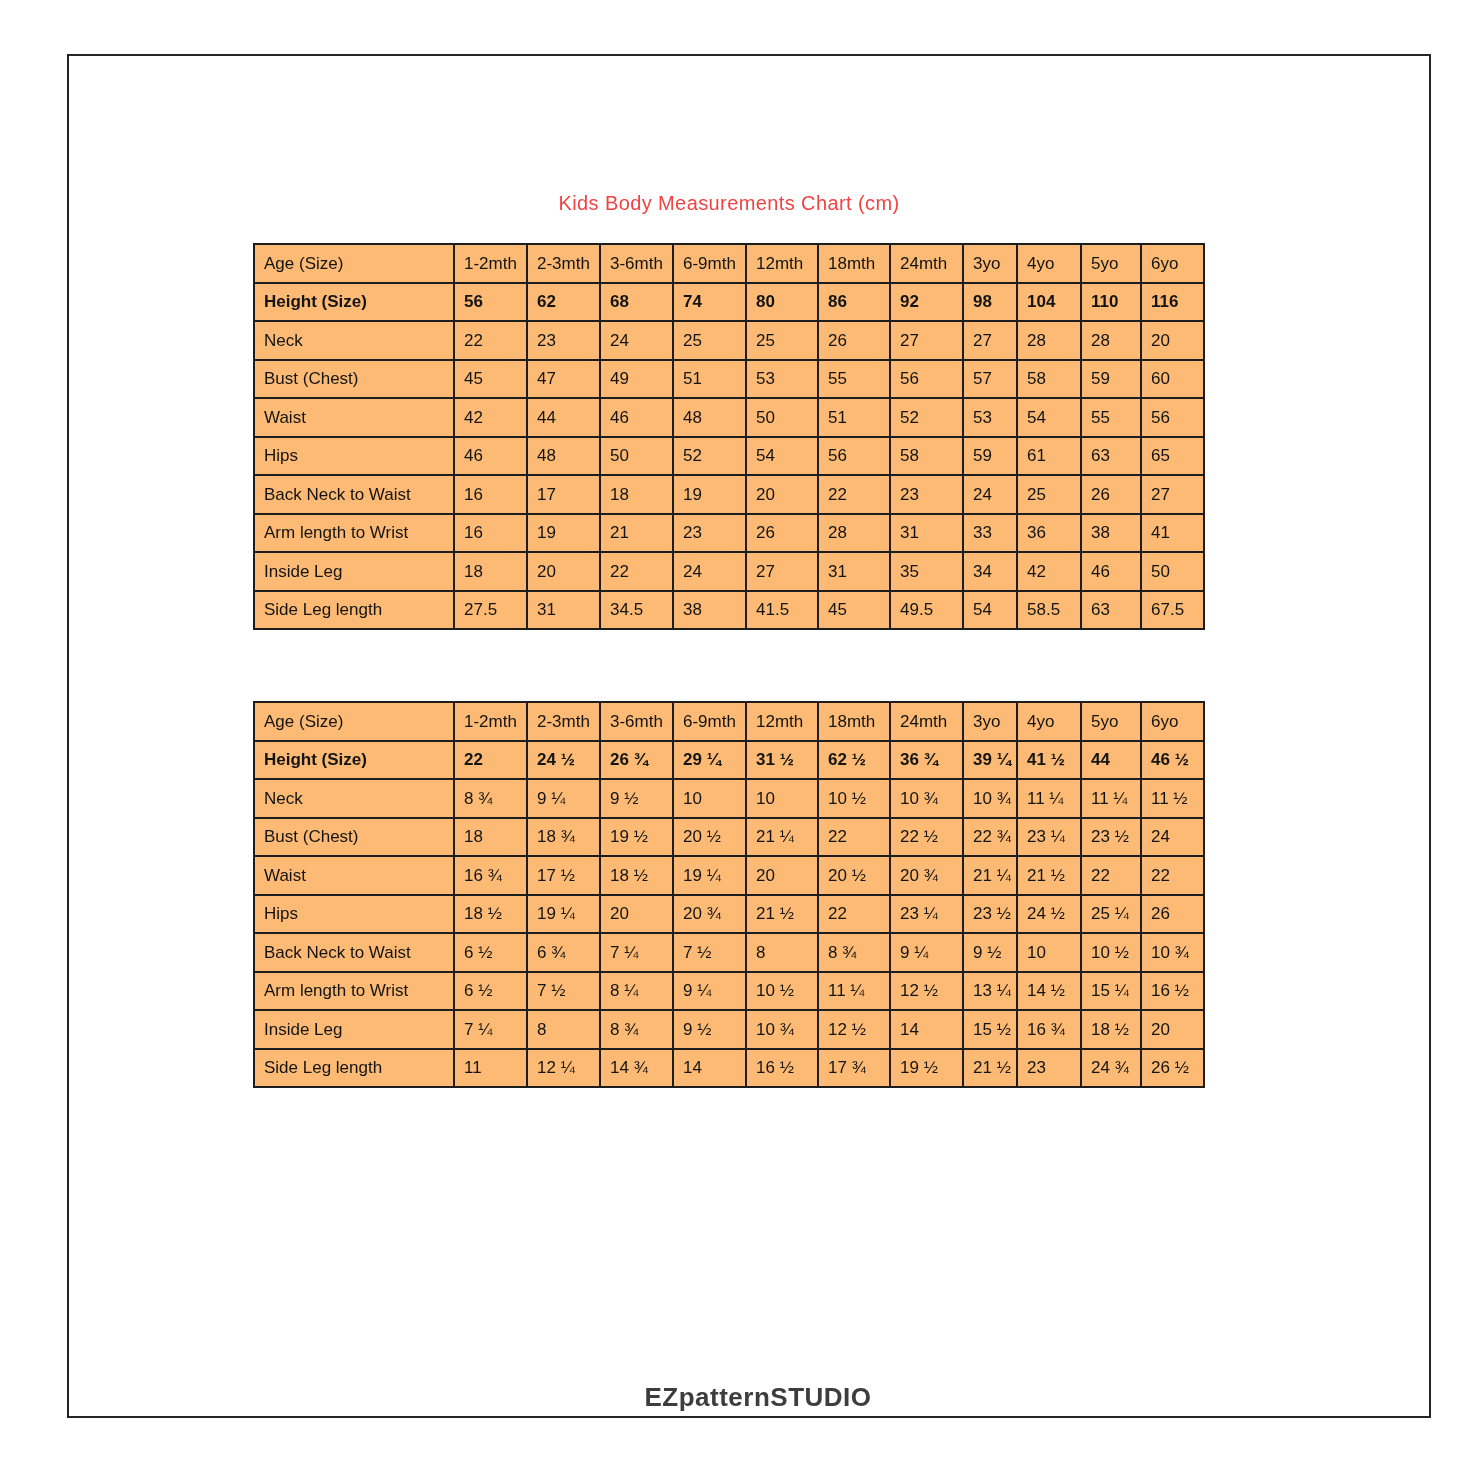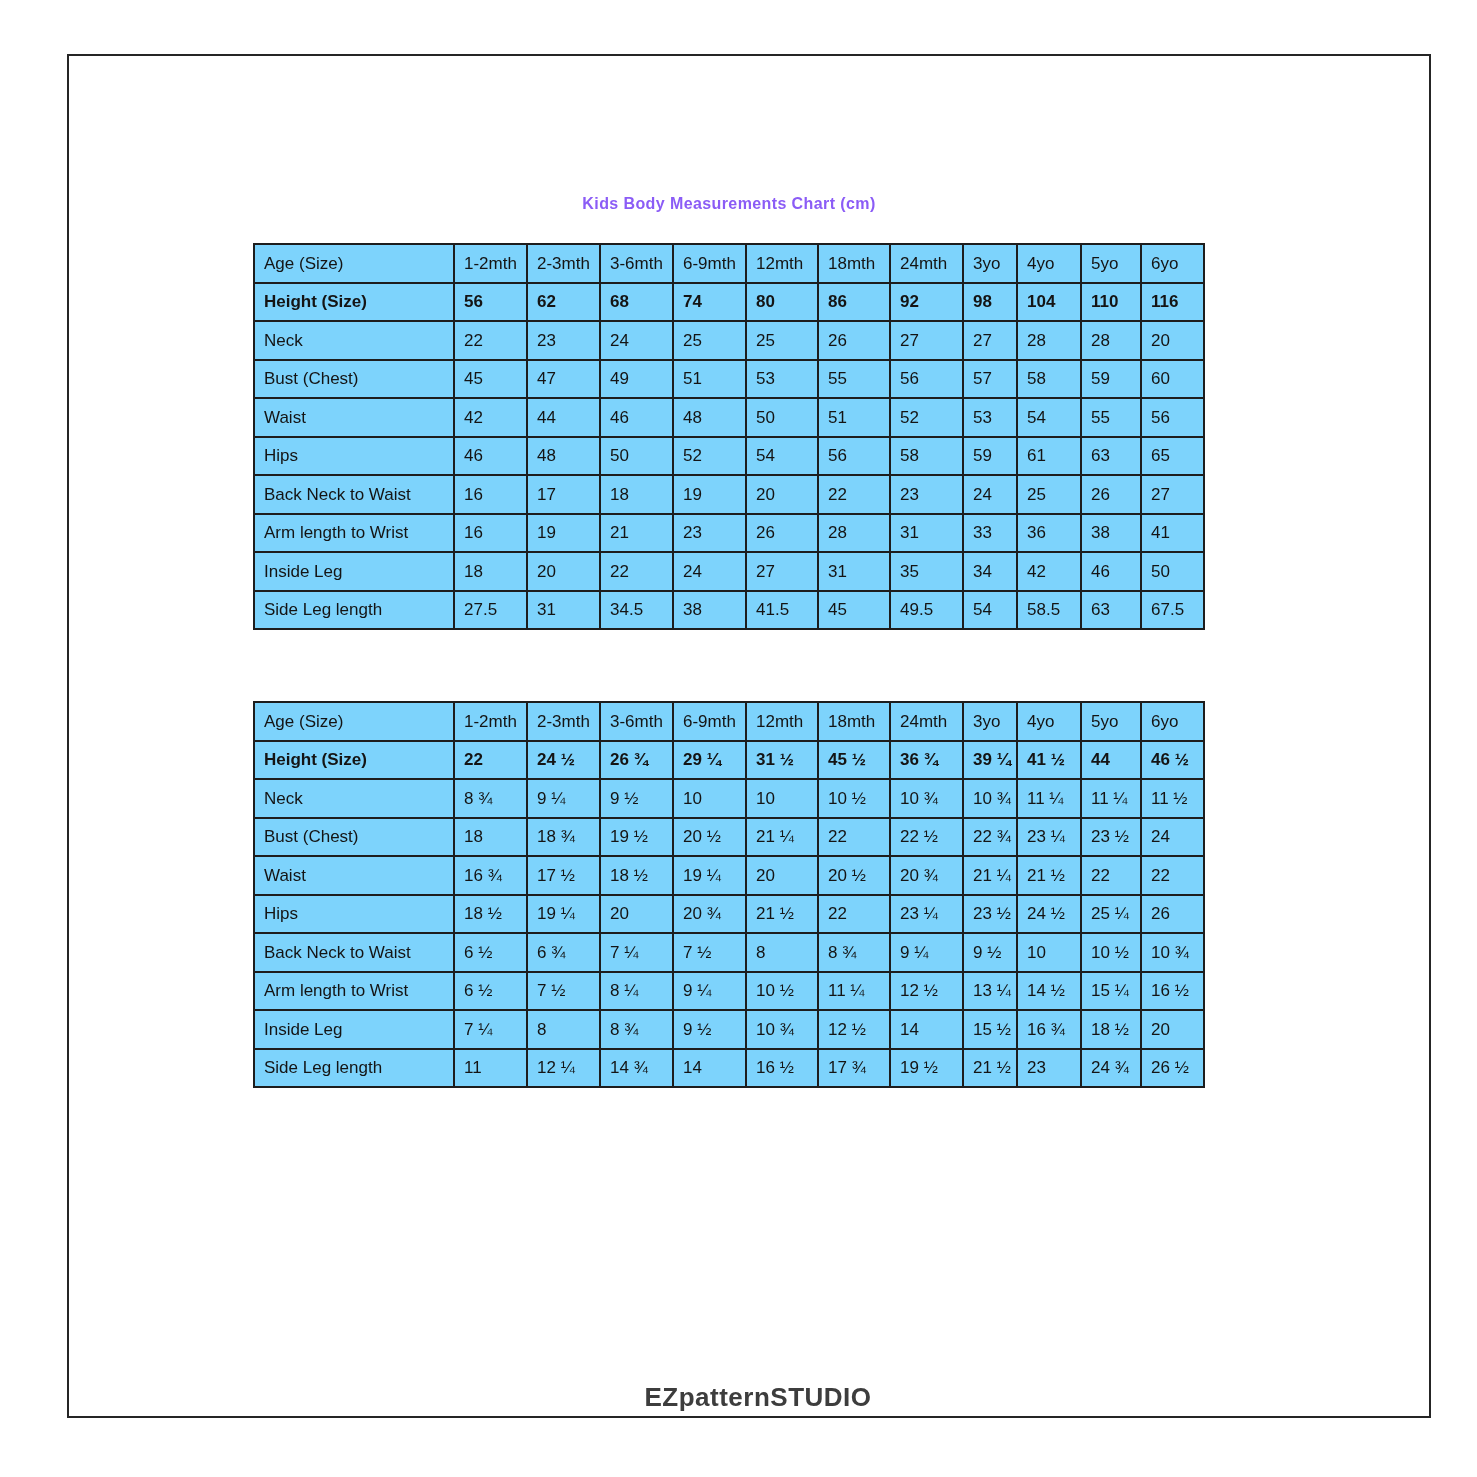--- a/index.html
+++ b/index.html
@@ -26,34 +26,34 @@
   }
   .chart-section {
     position: absolute;
     left: 253px;
     width: 952px;
   }
   .chart-section.cm { top: 189px; }
   .chart-section.inch { top: 701px; }
   .chart-title {
     text-align: center;
-    font-size: 16px;
-    font-weight: 700;
+    font-size: 20px;
+    font-weight: 400;
     letter-spacing: 0.4px;
-    color: #8b5cf6;
+    color: #ef4444;
     height: 29px;
     line-height: 29px;
     margin-bottom: 25px;
     white-space: nowrap;
   }
   table.size-chart {
     border-collapse: collapse;
     table-layout: fixed;
     width: 952px;
-    background: #7dd3fc;
+    background: #fdba74;
   }
   table.size-chart td {
     border: 2px solid #1d1d1d;
     height: 36.5px;
     padding: 0 2px 0 9px;
     font-size: 17px;
     color: #141414;
     vertical-align: middle;
     white-space: nowrap;
     overflow: hidden;
@@ -280,21 +280,21 @@
           <td>5yo</td>
           <td>6yo</td>
         </tr>
         <tr class="bold-row">
           <td>Height (Size)</td>
           <td>22</td>
           <td>24 ½</td>
           <td>26 ¾</td>
           <td>29 ¼</td>
           <td>31 ½</td>
-          <td>45 ½</td>
+          <td>62 ½</td>
           <td>36 ¾</td>
           <td>39 ¼</td>
           <td>41 ½</td>
           <td>44</td>
           <td>46 ½</td>
         </tr>
         <tr>
           <td>Neck</td>
           <td>8 ¾</td>
           <td>9 ¼</td>

